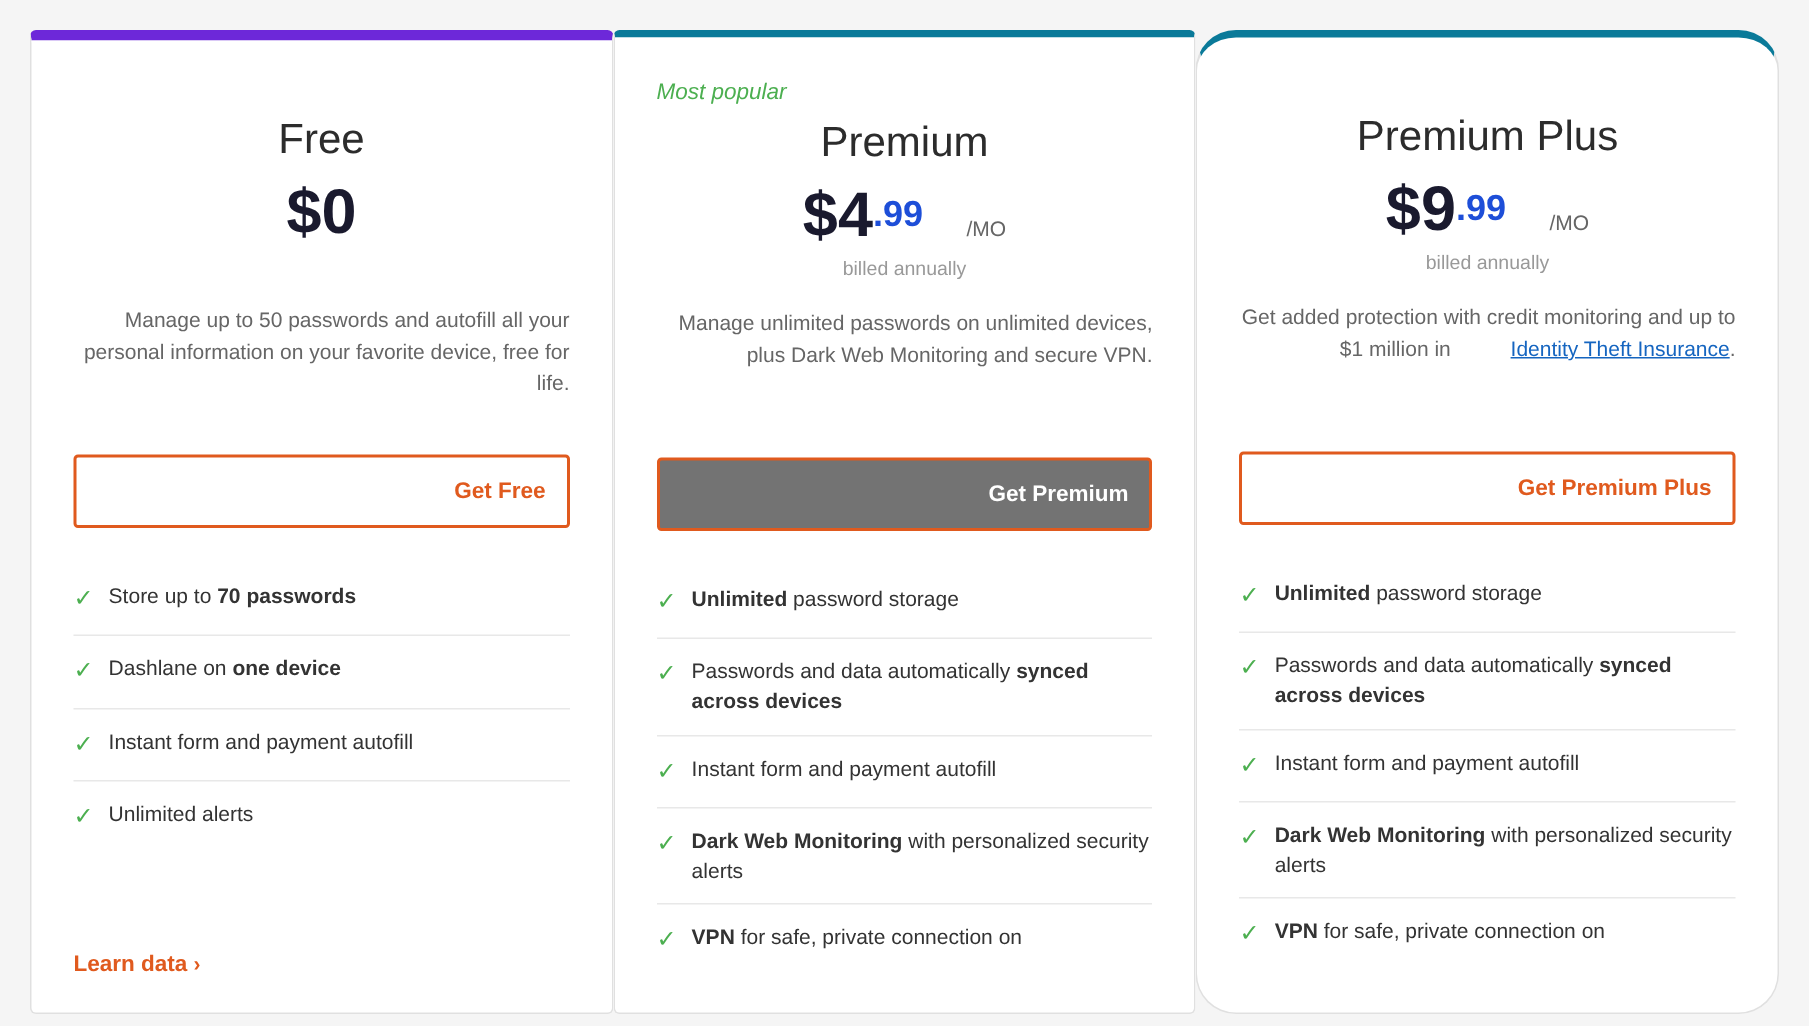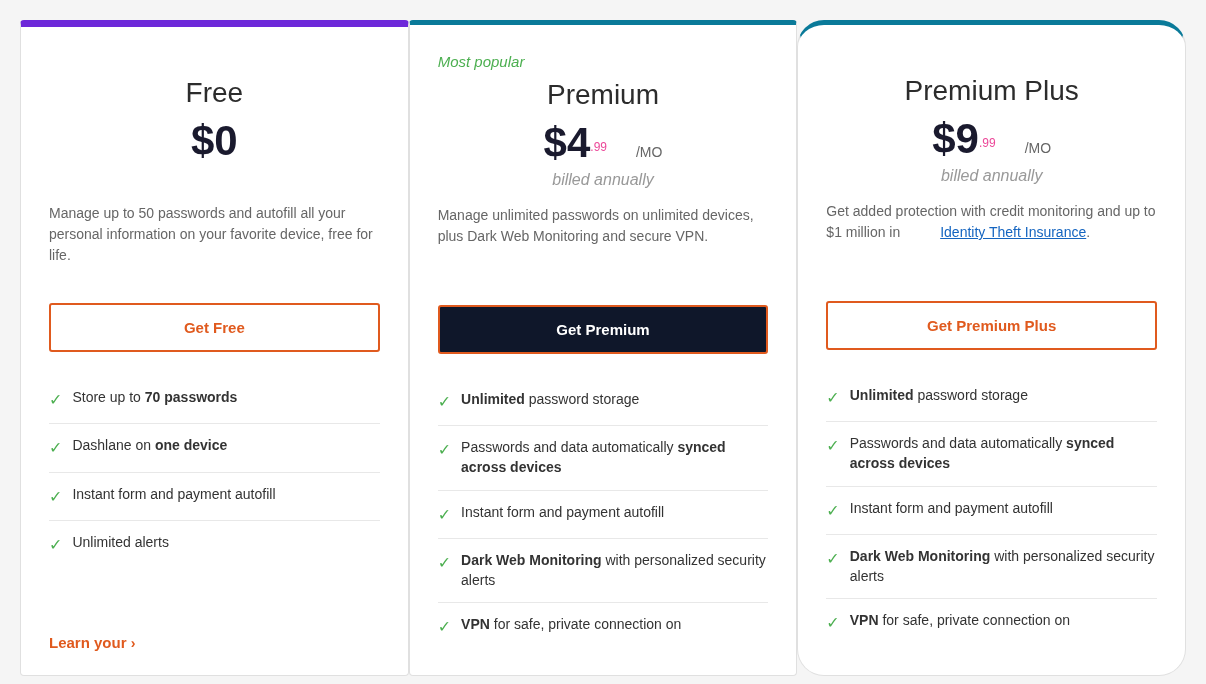--- a/index.html
+++ b/index.html
@@ -58,68 +58,67 @@
     .plan-price {
       text-align: center;
       margin-bottom: 4px;
     }
     .price-amount {
       font-size: 42px;
       font-weight: 700;
       color: #1a1a2e;
     }
     .price-cents {
-      font-size: 12px;
-      font-weight: 400;
-      color: #ec4899;
+      font-size: 24px;
+      font-weight: 700;
+      color: #1d4ed8;
       vertical-align: super;
     }
     .price-mo {
       font-size: 14px;
       color: #666;
       font-weight: 400;
       margin-left: 29px;
     }
     .billed-annually {
       text-align: center;
-      font-style: italic;
       color: #999;
-      font-size: 16px;
+      font-size: 13px;
       margin-bottom: 16px;
       min-height: 18px;
     }
     .plan-description {
-      text-align: left;
+      text-align: right;
       color: #666;
       font-size: 14px;
       line-height: 1.5;
       margin-bottom: 20px;
       min-height: 80px;
     }
     .plan-description a {
       color: #1565c0;
     }
     .cta-button {
       display: block;
       width: 100%;
       padding: 14px;
       font-size: 15px;
       font-weight: 600;
-      text-align: center;
+      text-align: right;
       border-radius: 3px;
       cursor: pointer;
       margin-bottom: 24px;
       border: 2px solid #e05a1e;
     }
     .cta-button.outline {
       background: #fff;
       color: #e05a1e;
     }
     .cta-button.filled {
-      background: #0f172a;
+      background: #737373;
       color: #fff;
       border-color: #e05a1e;
     }
     .features-list {
       list-style: none;
       flex: 1;
     }
     .feature-item {
       display: flex;
       align-items: flex-start;
@@ -184,21 +183,21 @@
       <li class="feature-item">
         <span class="check-icon">✓</span>
         <span class="feature-text">Instant form and payment autofill</span>
       </li>
       <li class="feature-item">
         <span class="check-icon">✓</span>
         <span class="feature-text">Unlimited alerts</span>
       </li>
     </ul>
     <a class="learn-more">
-      <span>Learn your</span>
+      <span>Learn data</span>
       <span class="learn-more-arrow">›</span>
     </a>
   </div>
 
   <div class="plan-card premium">
     <div class="most-popular">Most popular</div>
     <h2 class="plan-name">Premium</h2>
     <div class="plan-price">
       <span class="price-whole" style="font-size:42px;font-weight:700;color:#1a1a2e;">$4</span><span class="price-cents">.99</span><span class="price-mo">/MO</span>
     </div>

